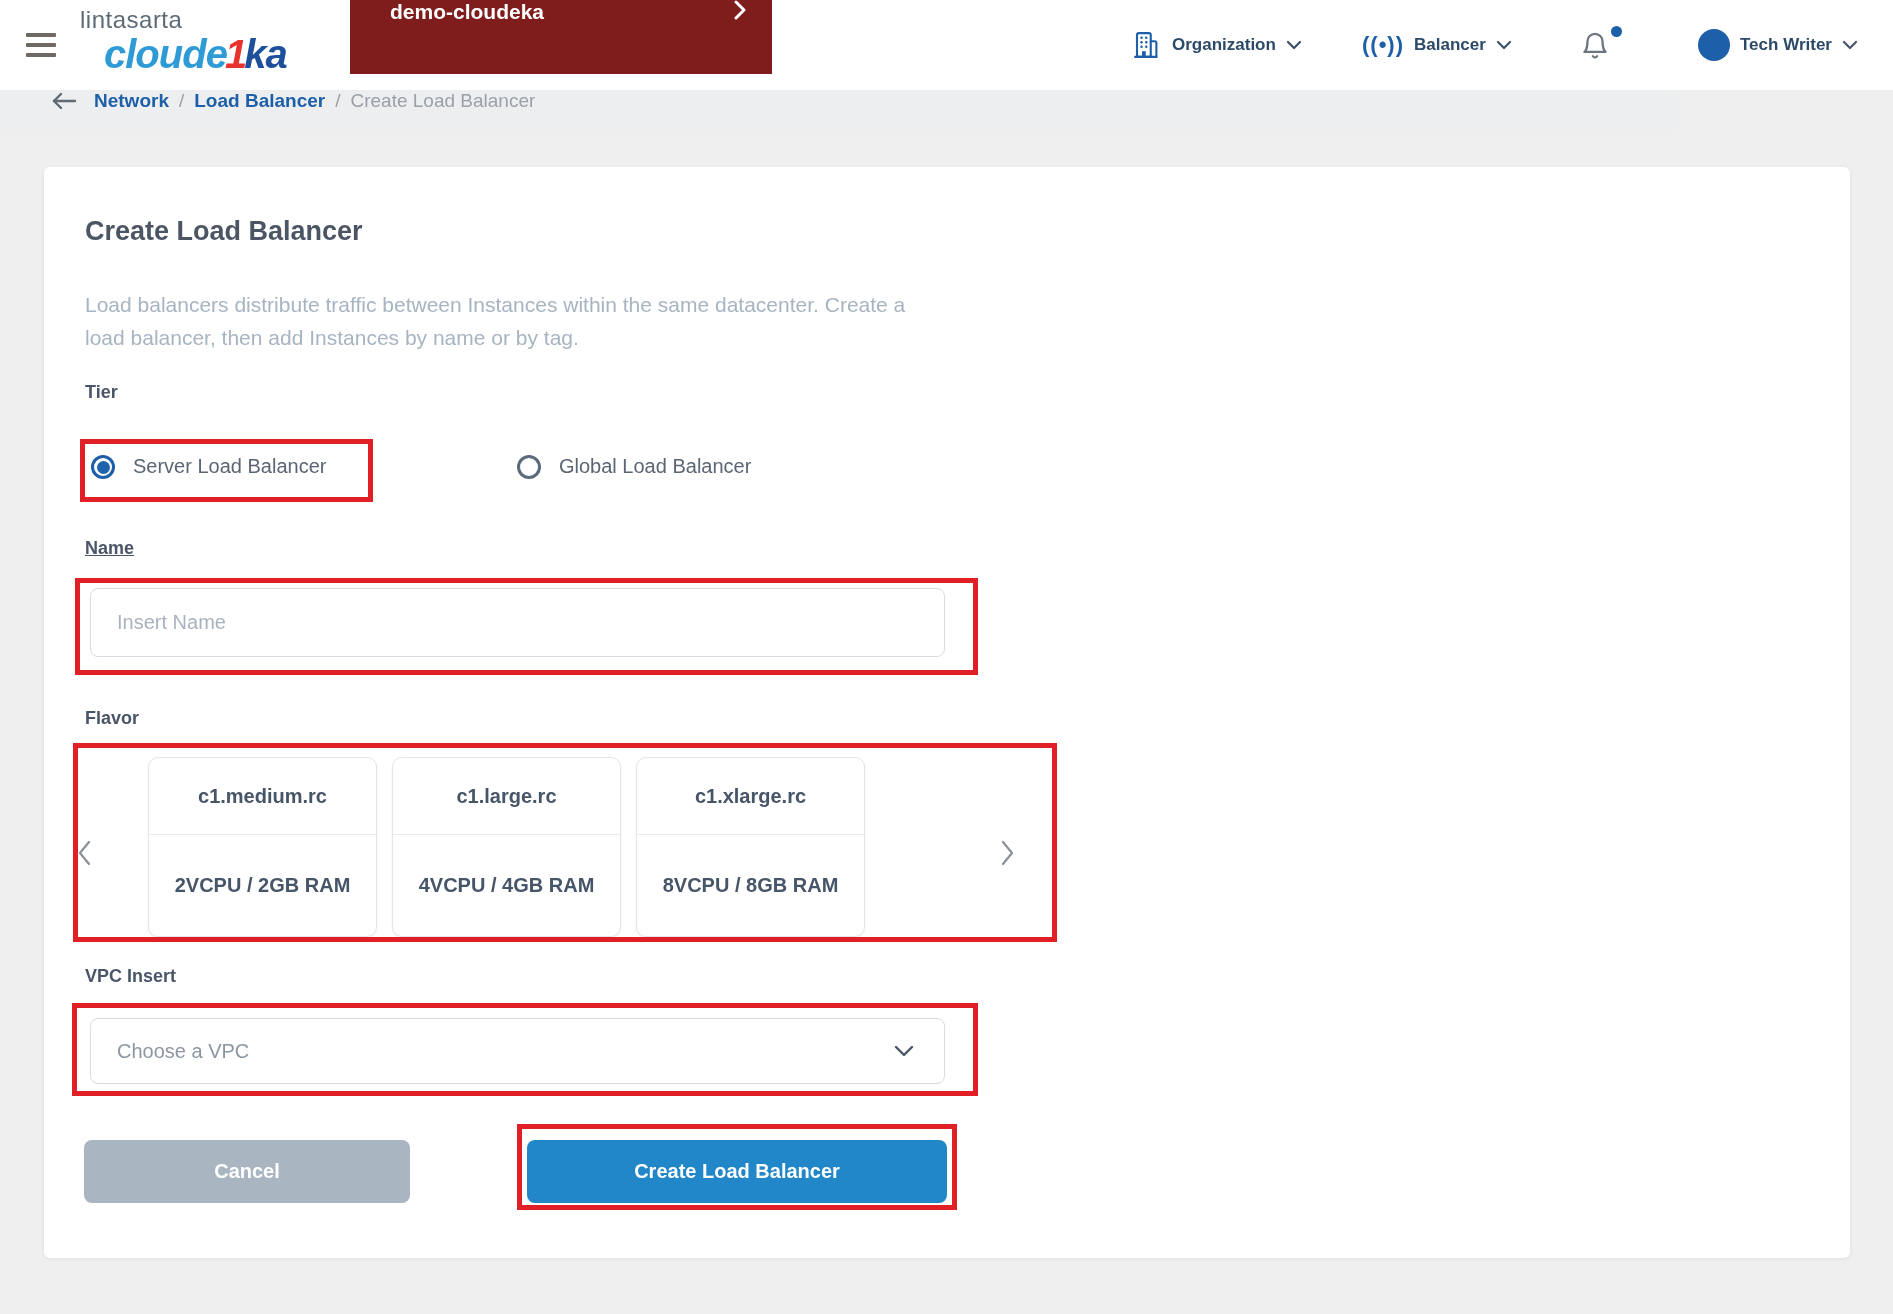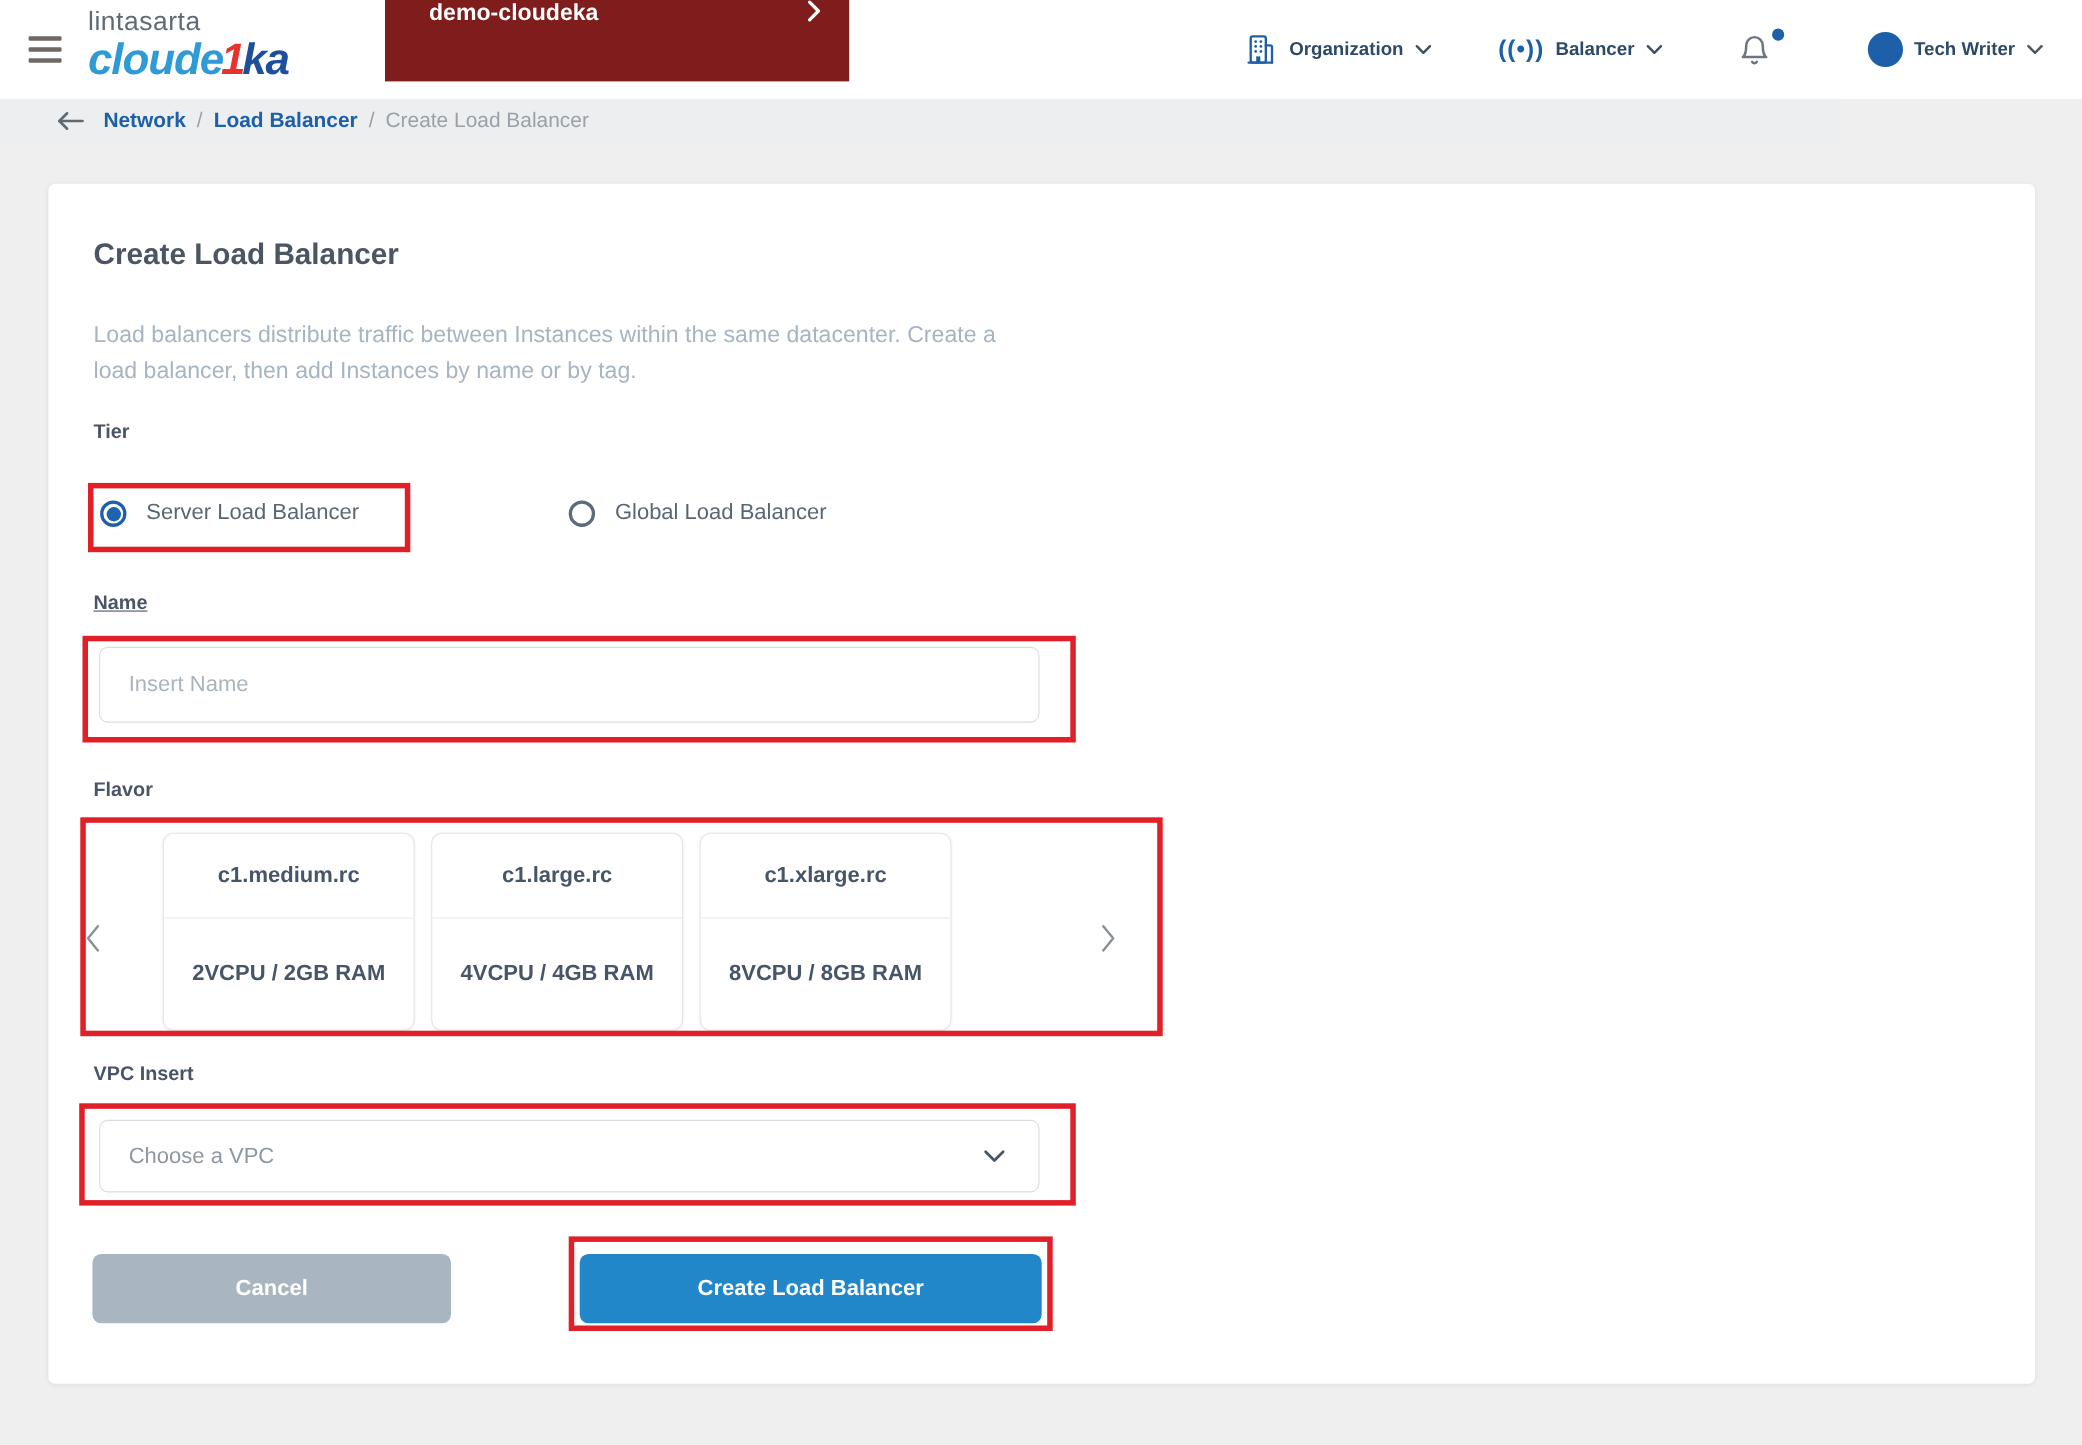--- a/index.html
+++ b/index.html
@@ -6,38 +6,38 @@
   html,body { background:#efefef; }
   body { font-family:"Liberation Sans", sans-serif; }
   #app { position:relative; width:1893px; height:1314px; background:#efefef; overflow:hidden; }
 
   
   .header { position:absolute; top:0; left:0; width:1893px; height:90px; background:#ffffff; z-index:5; }
   .hamburger { position:absolute; left:26px; top:33px; width:30px; height:24px; display:flex; flex-direction:column; justify-content:space-between; cursor:pointer; }
   .hamburger span { display:block; height:4px; width:100%; background:#6e6a63; border-radius:1px; }
   .logo { position:absolute; left:80px; top:8px; line-height:1; }
   .logo .line1 { font-size:24px; color:#5d6b77; letter-spacing:0.5px; }
-  .logo .line2 { font-size:40px; font-weight:800; font-style:italic; letter-spacing:-1px; margin-top:2px; }
+  .logo .line2 { font-size:40px; font-weight:800; font-style:italic; letter-spacing:-1px; margin-top:2px;margin-left:24px; }
   .logo .p1 { color:#2e9bd6; }
   .logo .p2 { color:#e8322e; margin:0 -2px; }
   .logo .p3 { color:#1d4f9c; }
   .project-switcher { position:absolute; left:350px; top:0; width:422px; height:74px; background:#7f1d1d; display:flex; align-items:flex-start; justify-content:space-between; padding:0 26px 0 40px; cursor:pointer; }
   .project-switcher .pname { color:#ffffff; font-weight:700; font-size:21px; }
   .hdr-item { display:flex; align-items:center; gap:10px; cursor:pointer; }
   .hdr-item .hdr-label { color:#2c4a68; font-weight:700; font-size:17px; }
   .org-item { position:absolute; left:1132px; top:0; height:90px; }
   .bcast-item { position:absolute; left:1362px; top:0; height:90px; }
   .bcast-glyph { color:#1d5fa8; font-weight:700; font-size:22px; letter-spacing:1px; }
   .bell-wrap { position:absolute; left:1580px; top:28px; width:48px; height:36px; cursor:pointer; }
   .bell-dot { position:absolute; right:6px; top:-2px; width:11px; height:11px; border-radius:50%; background:#1d5fa8; }
   .user-item { position:absolute; left:1698px; top:0; height:90px; }
   .avatar { width:32px; height:32px; border-radius:50%; background:#1d5fa8; }
 
   
-  .breadcrumb-bar { position:absolute; top:90px; left:0; width:1674px; height:40px; background:#edeef0; display:flex; align-items:center; }
+  .breadcrumb-bar { position:absolute; top:90px; left:0; width:1674px; height:40px; background:#edeef0; display:flex; align-items:flex-start; }
   .back-arrow { margin-left:50px; display:flex; align-items:center; cursor:pointer; }
   .crumbs { display:flex; align-items:center; gap:10px; margin-left:16px; font-size:19px; }
   .crumb-link { color:#1d5fa8; font-weight:700; cursor:pointer; }
   .crumb-sep { color:#9aa1a8; }
   .crumb-current { color:#9aa1a8; }
 
   
   .card { position:absolute; left:44px; top:167px; width:1806px; height:1091px; background:#ffffff; border-radius:6px; box-shadow:0 1px 4px rgba(0,0,0,0.07); }
 
   .abs { position:absolute; }

